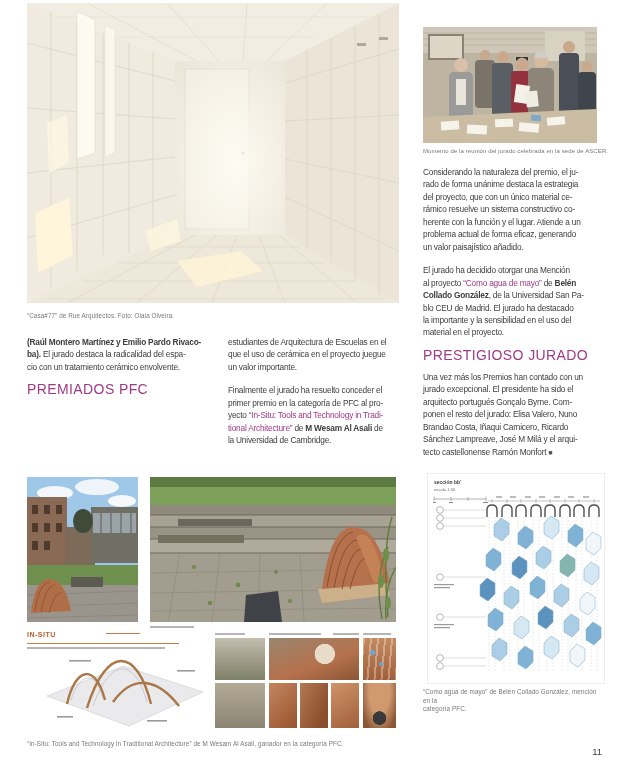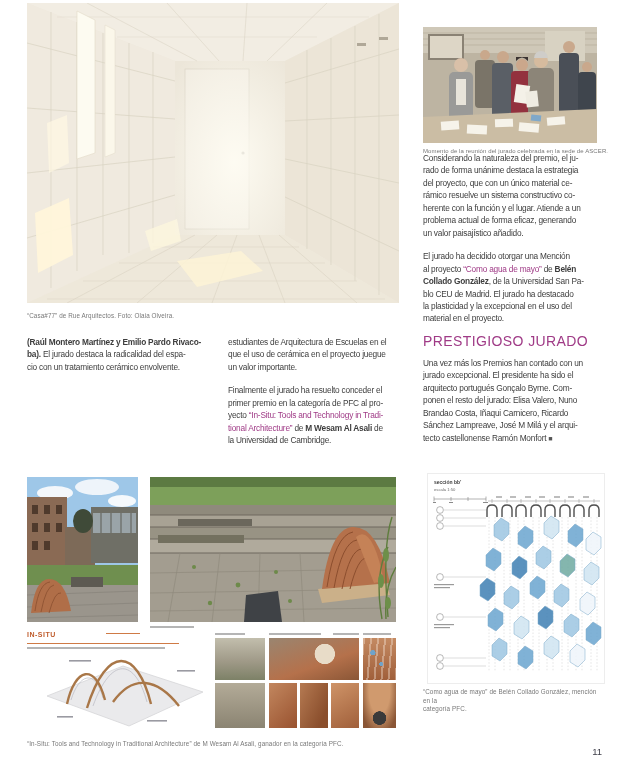--- a/index.html
+++ b/index.html
@@ -170,46 +170,47 @@
       <rect x="124" y="90" width="18" height="8" transform="rotate(-5 133 94)"></rect>
     </g>
     <rect x="108" y="88" width="10" height="6" fill="#7fa8c9" transform="rotate(6 113 91)"></rect>
   </svg>
   <div class="abs caption" style="left:423px;top:147px;width:200px;font-size:6px;">Momento de la reunión del jurado celebrada en la sede de ASCER.</div>
 
   <div class="abs body-text" style="left:27px;top:336px;width:200px;">
     <p class="pre"><span class="b">(Raúl Montero Martínez y Emilio Pardo Rivaco-
 ba).</span><span> El jurado destaca la radicalidad del espa-
 cio con un tratamiento cerámico envolvente.</span></p>
+    <div class="heading">PREMIADOS PFC</div>
   </div>
 
   <div class="abs body-text" style="left:228px;top:336px;width:195px;">
     <p class="pre">estudiantes de Arquitectura de Escuelas en el
 que el uso de cerámica en el proyecto juegue
 un valor importante.</p>
     <p class="pre"><span>Finalmente el jurado ha resuelto conceder el
 primer premio en la categoría de PFC al pro-
 yecto </span><span class="mag">“In-Situ: Tools and Technology in Tradi-
 tional Architecture”</span><span> de </span><span class="b">M Wesam Al Asali</span><span> de
 la Universidad de Cambridge.</span></p>
   </div>
 
-  <div class="abs body-text" style="left:423px;top:152px;width:195px;">
+  <div class="abs body-text" style="left:423px;top:166px;width:195px;">
     <p class="pre">Considerando la naturaleza del premio, el ju-
 rado de forma unánime destaca la estrategia
 del proyecto, que con un único material ce-
 rámico resuelve un sistema constructivo co-
 herente con la función y el lugar. Atiende a un
 problema actual de forma eficaz, generando
 un valor paisajístico añadido.</p>
     <p class="pre"><span>El jurado ha decidido otorgar una Mención
 al proyecto </span><span class="mag">“Como agua de mayo”</span><span> de </span><span class="b">Belén
 Collado González</span><span>, de la Universidad San Pa-
 blo CEU de Madrid. El jurado ha destacado
-la plasticidad y la excepcional en el uso del
+la importante y la sensibilidad en el uso del
 material en el proyecto.</span></p>
     <div class="heading">PRESTIGIOSO JURADO</div>
     <p class="pre"><span>Una vez más los Premios han contado con un
 jurado excepcional. El presidente ha sido el
 arquitecto portugués Gonçalo Byrne. Com-
 ponen el resto del jurado: Elisa Valero, Nuno
 Brandao Costa, Iñaqui Carnicero, Ricardo
 Sánchez Lampreave, José M Milá y el arqui-
 tecto castellonense Ramón Monfort </span><span class="endmark">■</span></p>
   </div>

